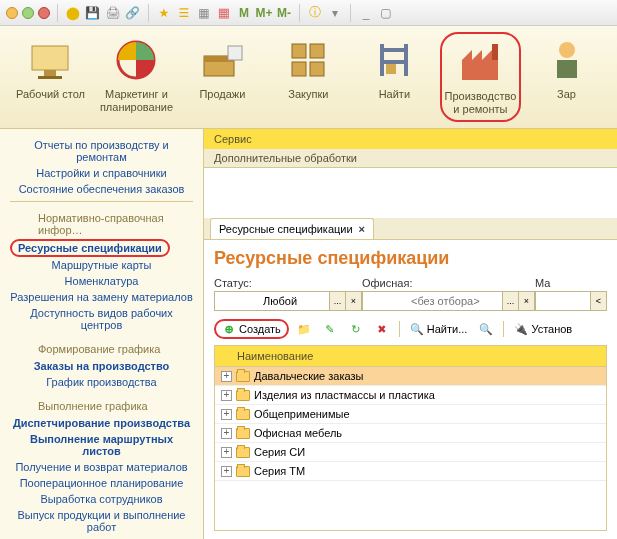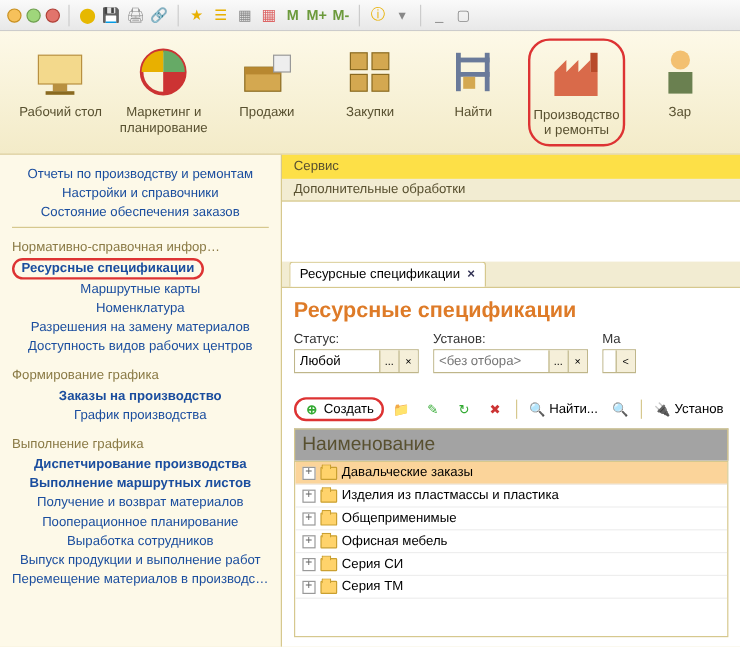--- a/index.html
+++ b/index.html
@@ -14,49 +14,49 @@
   .maintoolbar { height: 103px; background: linear-gradient(#fdf9e8, #f3ebc8); display: flex; padding: 6px 10px; gap: 5px; border-bottom: 1px solid #d6c88e; }
   .tool { width: 85px; display: flex; flex-direction: column; align-items: center; text-align: center; cursor: pointer; padding: 4px 2px; border-radius: 6px; }
   .tool.active { border: 2px solid #d33; border-radius: 18px; }
   .tool-icon { width: 48px; height: 48px; margin-bottom: 4px; }
   .tool-label { color: #585030; font-size: 11px; line-height: 1.15; }
   
   .body { display: flex; height: 410px; }
   .sidebar { width: 280px; background: #fdf9e8; border-right: 1px solid #d6c88e; padding: 8px 10px; overflow: hidden; }
   .sb-link { color: #1a4d9e; font-size: 11px; padding: 2px 0; cursor: pointer; display: block; text-align: center; }
   .sb-link.bold { font-weight: bold; }
-  .sb-head { color: #8a7a45; font-size: 11px; margin-top: 10px; margin-bottom: 3px; }
+  .sb-head { color: #8a7a45; font-size: 11px; margin-top: 10px; margin-bottom: 3px; margin-left: 28px; }
   .sb-hr { border: none; border-top: 1px solid #d6c88e; margin: 4px 0; }
   .sb-circled { border: 2px solid #d33; border-radius: 12px; padding: 1px 6px; display: inline-block; font-weight: bold; }
   
   .content { flex: 1; background: #fff; display: flex; flex-direction: column; }
   .svc { background: #f2ecd2; border-bottom: 1px solid #d6c88e; }
   .svc-head { background: #fde047; padding: 4px 10px; color: #585030; font-size: 11px; }
   .svc-item { padding: 3px 10px; color: #585030; font-size: 11px; }
   
   .tabbar { background: #f2ecd2; border-bottom: 1px solid #d6c88e; padding: 0 6px; margin-top: 50px; display: flex; }
   .tab { background: #fff; border: 1px solid #d6c88e; border-bottom: none; padding: 4px 8px; font-size: 11px; border-radius: 3px 3px 0 0; display: flex; align-items: center; gap: 6px; }
   .tab .close { color: #335; font-weight: bold; cursor: pointer; }
   
   .panel { padding: 8px 10px; flex: 1; display: flex; flex-direction: column; overflow: hidden; }
   .panel-title { color: #de7b28; font-size: 18px; font-weight: bold; margin-bottom: 8px; }
-  .filters { display: flex; gap: 12px; margin-bottom: 18px; }
+  .filters { display: flex; gap: 0; margin-bottom: 6px; }
   .filter { display: flex; flex-direction: column; gap: 2px; }
   .filter label { font-size: 11px; color: #333; }
-  .combo { display: flex; align-items: center; border: 1px solid #bfb68a; height: 20px; background: #fff; }
+  .combo { display: flex; align-items: center; border: 1px solid #bfb68a; height: 20px; background: #fff; padding-left: 44px; }
   .combo input { border: none; outline: none; font-size: 11px; padding: 0 4px; height: 18px; }
   .combo .btn { width: 16px; height: 18px; border-left: 1px solid #bfb68a; display: inline-flex; align-items: center; justify-content: center; font-size: 9px; background: #f5efd9; cursor: pointer; }
   
   .actionbar { display: flex; align-items: center; gap: 4px; margin-bottom: 4px; padding: 2px 0; }
   .action { display: inline-flex; align-items: center; gap: 3px; padding: 2px 4px; font-size: 11px; cursor: pointer; border-radius: 3px; }
   .action.circled { border: 2px solid #d33; border-radius: 10px; padding: 1px 6px; }
   .action-ico { width: 14px; height: 14px; display: inline-flex; align-items: center; justify-content: center; }
   .asep { width: 1px; height: 16px; background: #d6c88e; margin: 0 2px; }
   
-  .gridhead { border: 1px solid #d6c88e; border-bottom: none; padding: 4px 6px; background: #a3a3a3; font-size: 16px; color: #585030; }
+  .gridhead { border: 1px solid #d6c88e; border-bottom: none; padding: 4px 22px; background: #fde047; font-size: 11px; color: #585030; }
   .grid { border: 1px solid #d6c88e; flex: 1; background: #fff; overflow: auto; }
   .row { display: flex; align-items: center; padding: 3px 6px; border-bottom: 1px solid #eee; font-size: 11px; gap: 4px; }
   .row.sel { background: #fbd49a; }
   .tree-btn { width: 11px; height: 11px; border: 1px solid #999; display: inline-flex; align-items: center; justify-content: center; font-size: 10px; line-height: 1; color: #666; background: #fff; cursor: pointer; }
   .folder { width: 14px; height: 11px; background: #ffd36b; border: 1px solid #caa030; border-radius: 1px; position: relative; }
   .folder::before { content: ''; position: absolute; top: -3px; left: 0; width: 6px; height: 3px; background: #ffd36b; border: 1px solid #caa030; border-bottom: none; border-radius: 1px 1px 0 0; }
 </style>
 </head>
 <body>
 
@@ -189,21 +189,21 @@
       <div class="filters">
         <div class="filter">
           <label>Статус:</label>
           <div class="combo">
             <input style="width: 70px;" value="Любой">
             <span class="btn">...</span>
             <span class="btn">×</span>
           </div>
         </div>
         <div class="filter">
-          <label>Установ:</label>
+          <label>Офисная:</label>
           <div class="combo">
             <input style="width: 95px; color: rgb(170, 170, 170);" placeholder="&lt;без отбора&gt;">
             <span class="btn">...</span>
             <span class="btn">×</span>
           </div>
         </div>
         <div class="filter">
           <label>Ма</label>
           <div class="combo">
             <input style="width: 10px;">

